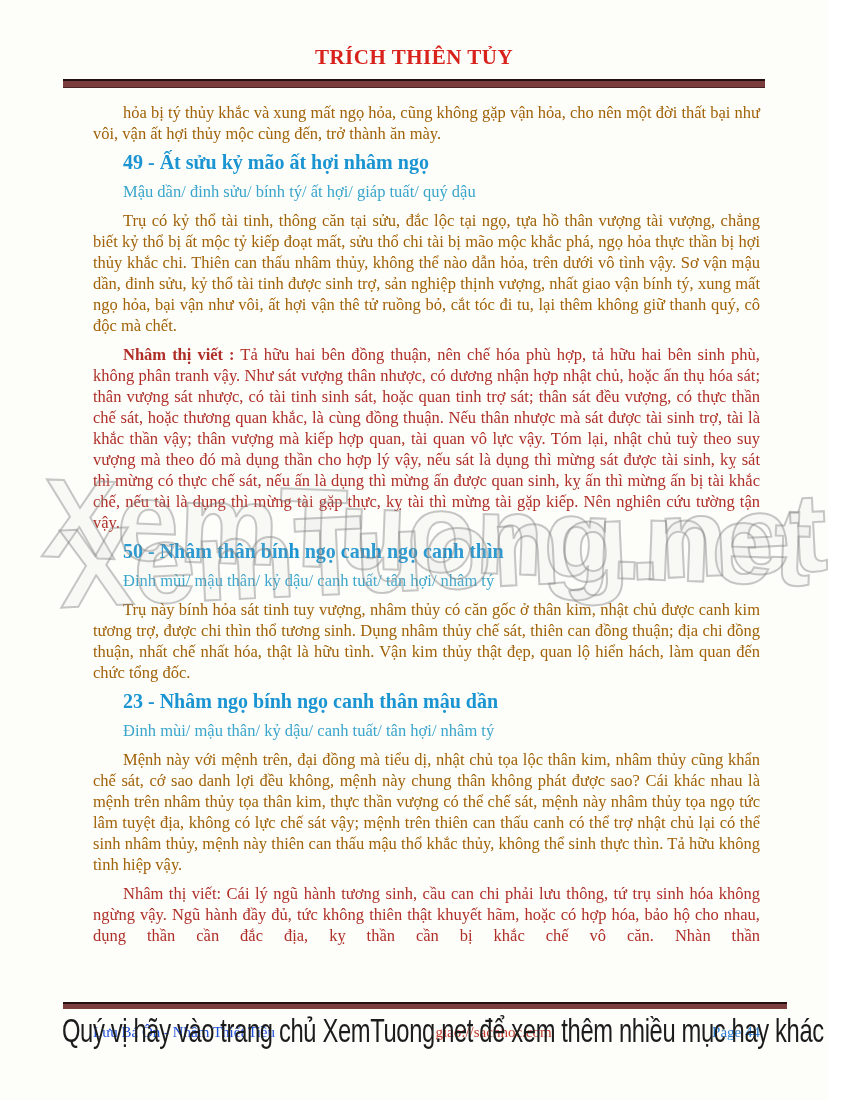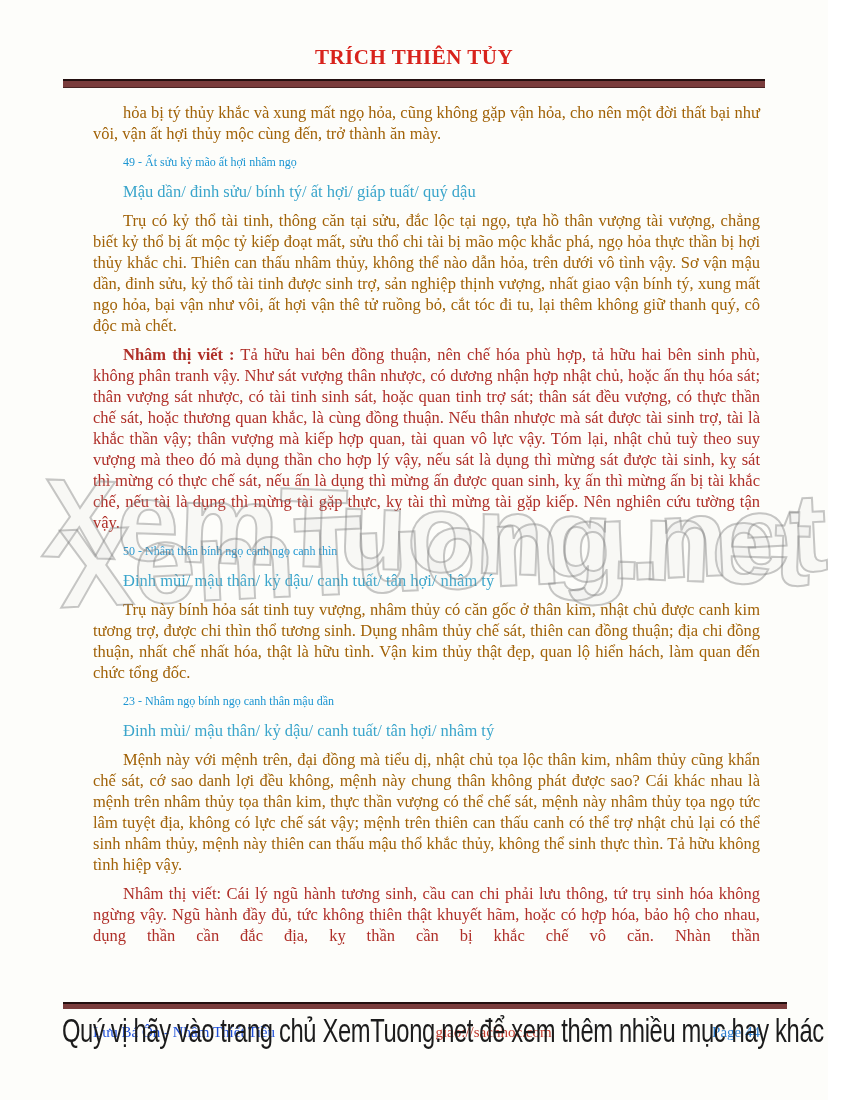--- a/index.html
+++ b/index.html
@@ -33,21 +33,21 @@
   
   .content {
     margin: 14px 90px 0 93px;
     width: 667px;
     text-align: justify;
     font-size: 16.5px;
     line-height: 21px;
   }
   .content p { margin: 0 0 8px 0; text-indent: 30px; }
   .teal   { color: #a16207; }
-  .heading { color: #1b95d2; font-weight: normal; font-size: 12px; margin: 2px 0 8px 0; text-indent: 30px; }
+  .heading { color: #1b95d2; font-weight: bold; font-size: 20px; margin: 2px 0 8px 0; text-indent: 30px; }
   .pillars { color: #3aa5cb; margin: 0 0 8px 0; text-indent: 30px; }
   .green  { color: #1d9b52; }
   .red    { color: #af2f28; }
   .lead-bold { font-weight: bold; }
   .justify-last { text-align-last: justify; }
   
   .watermark {
     position: absolute;
     left: 0; top: 0; width: 850px; height: 1100px;
     pointer-events: none;

